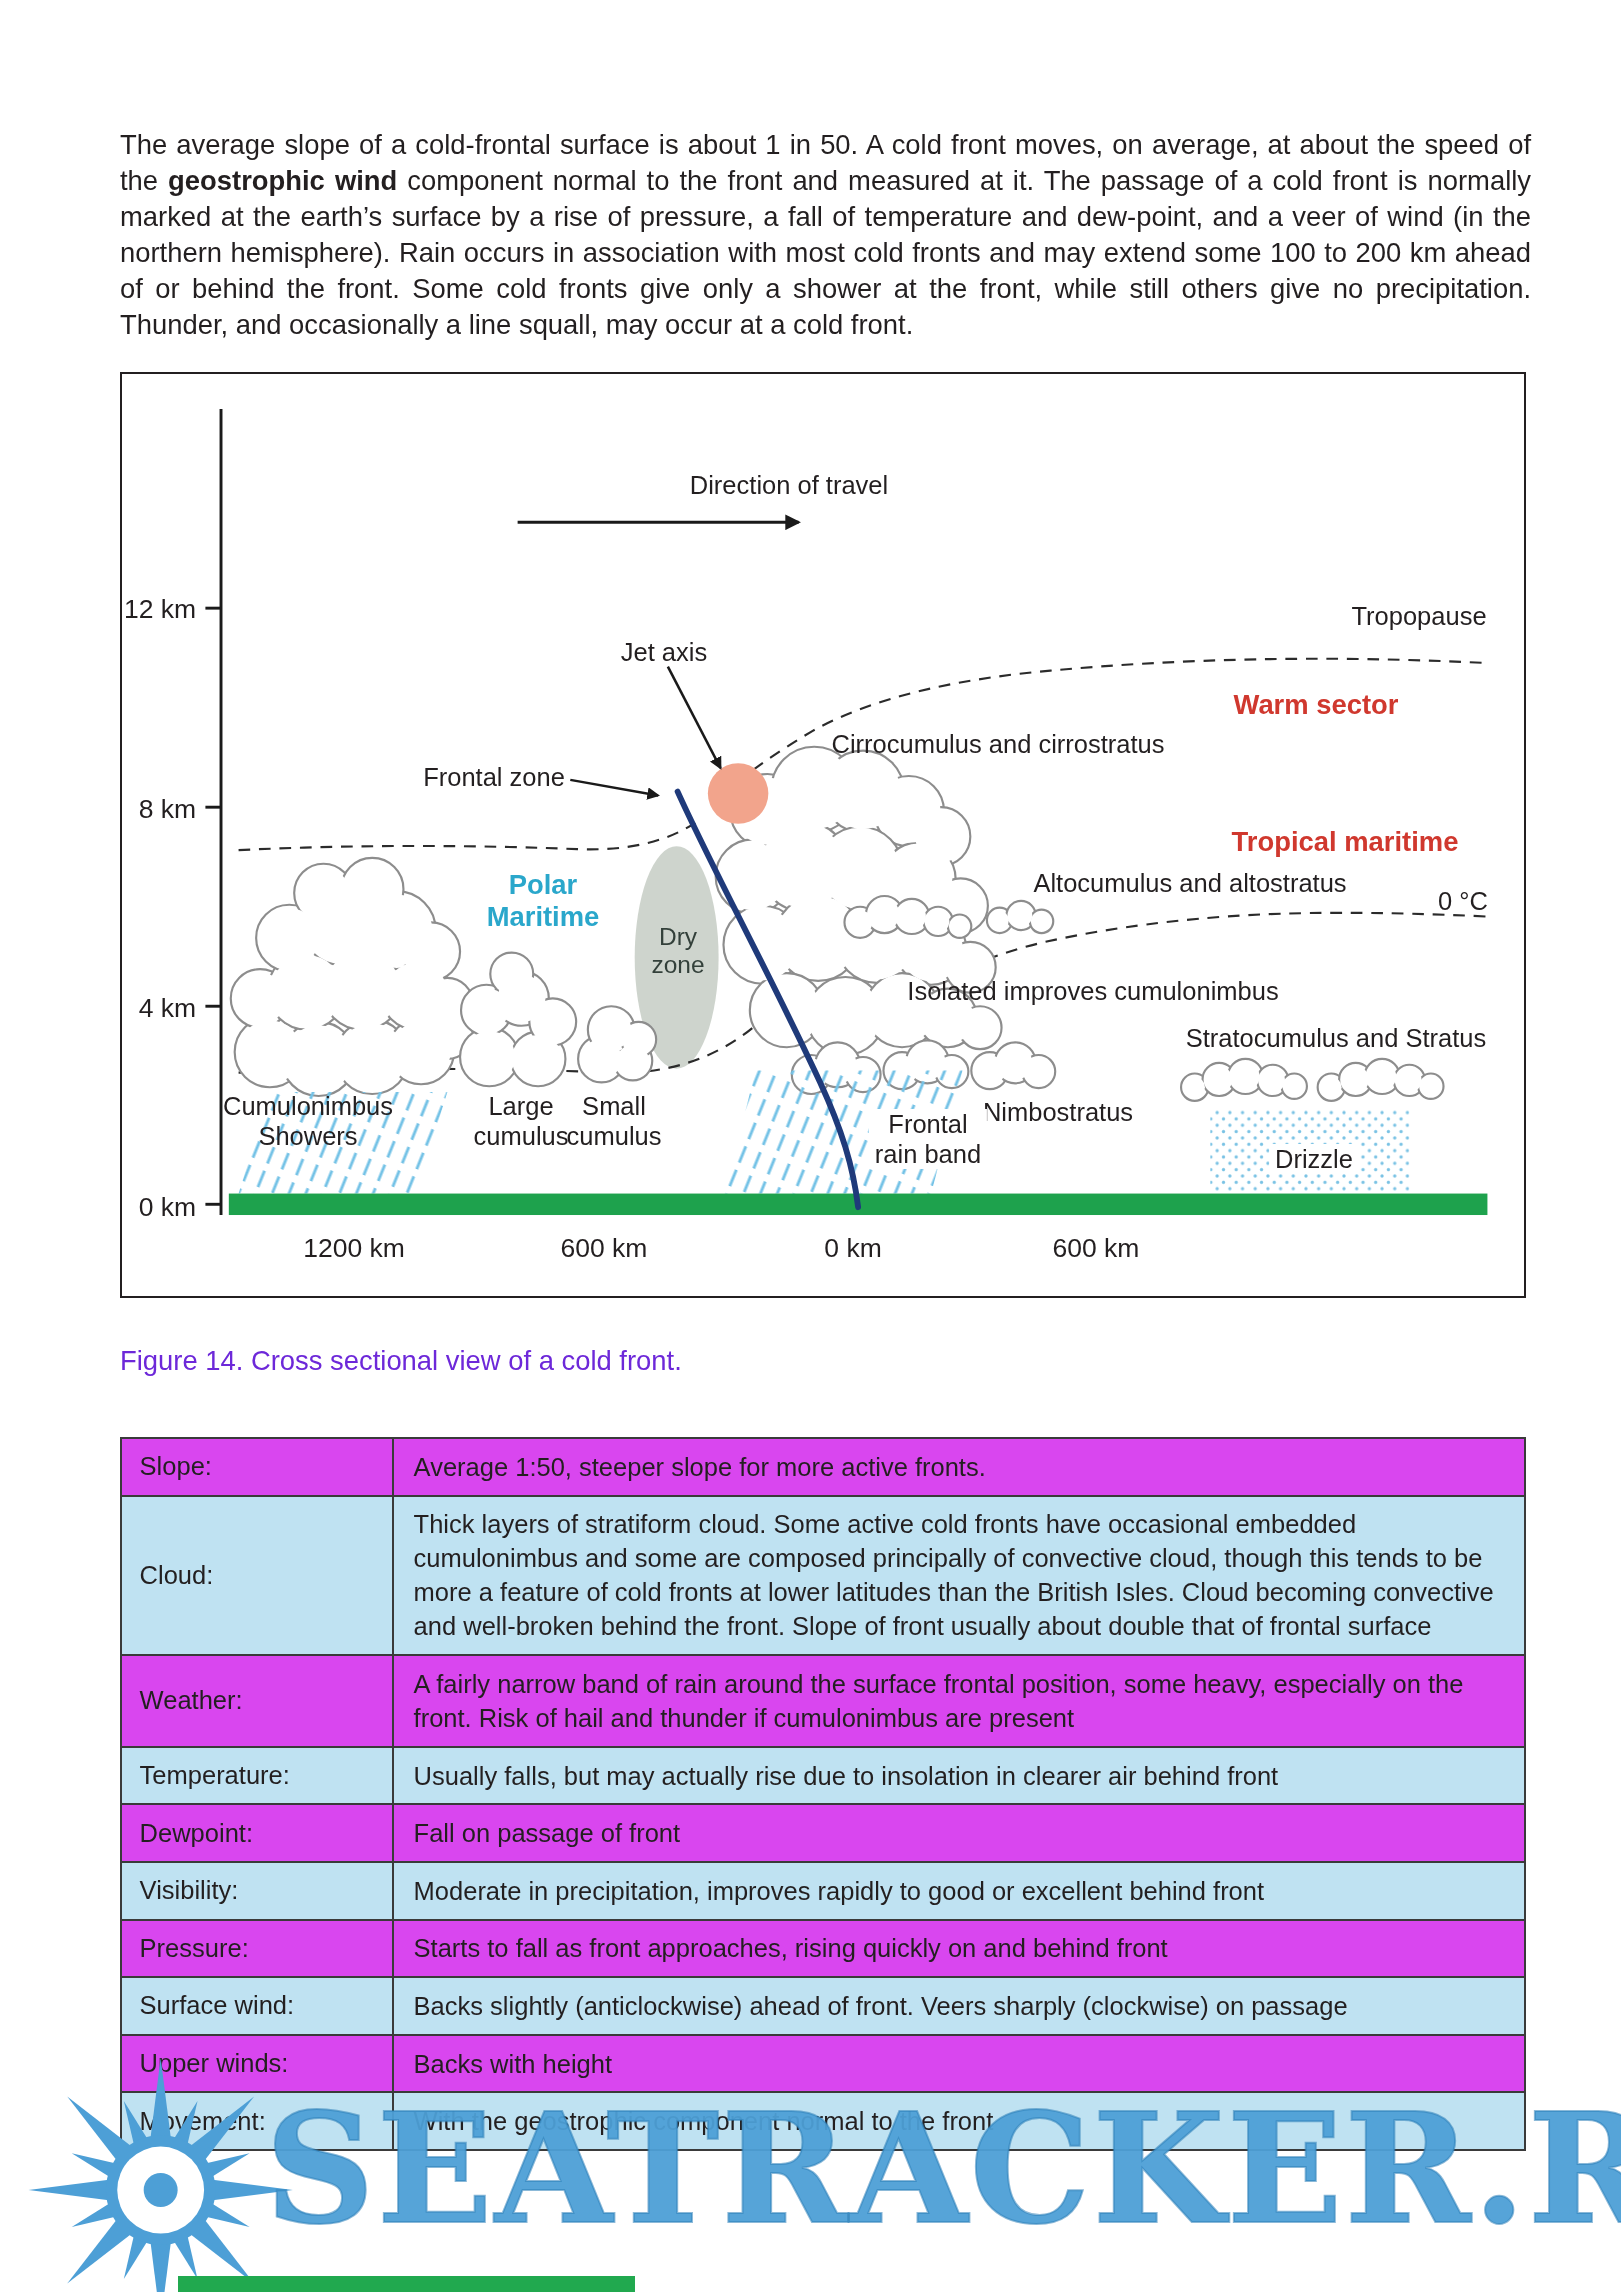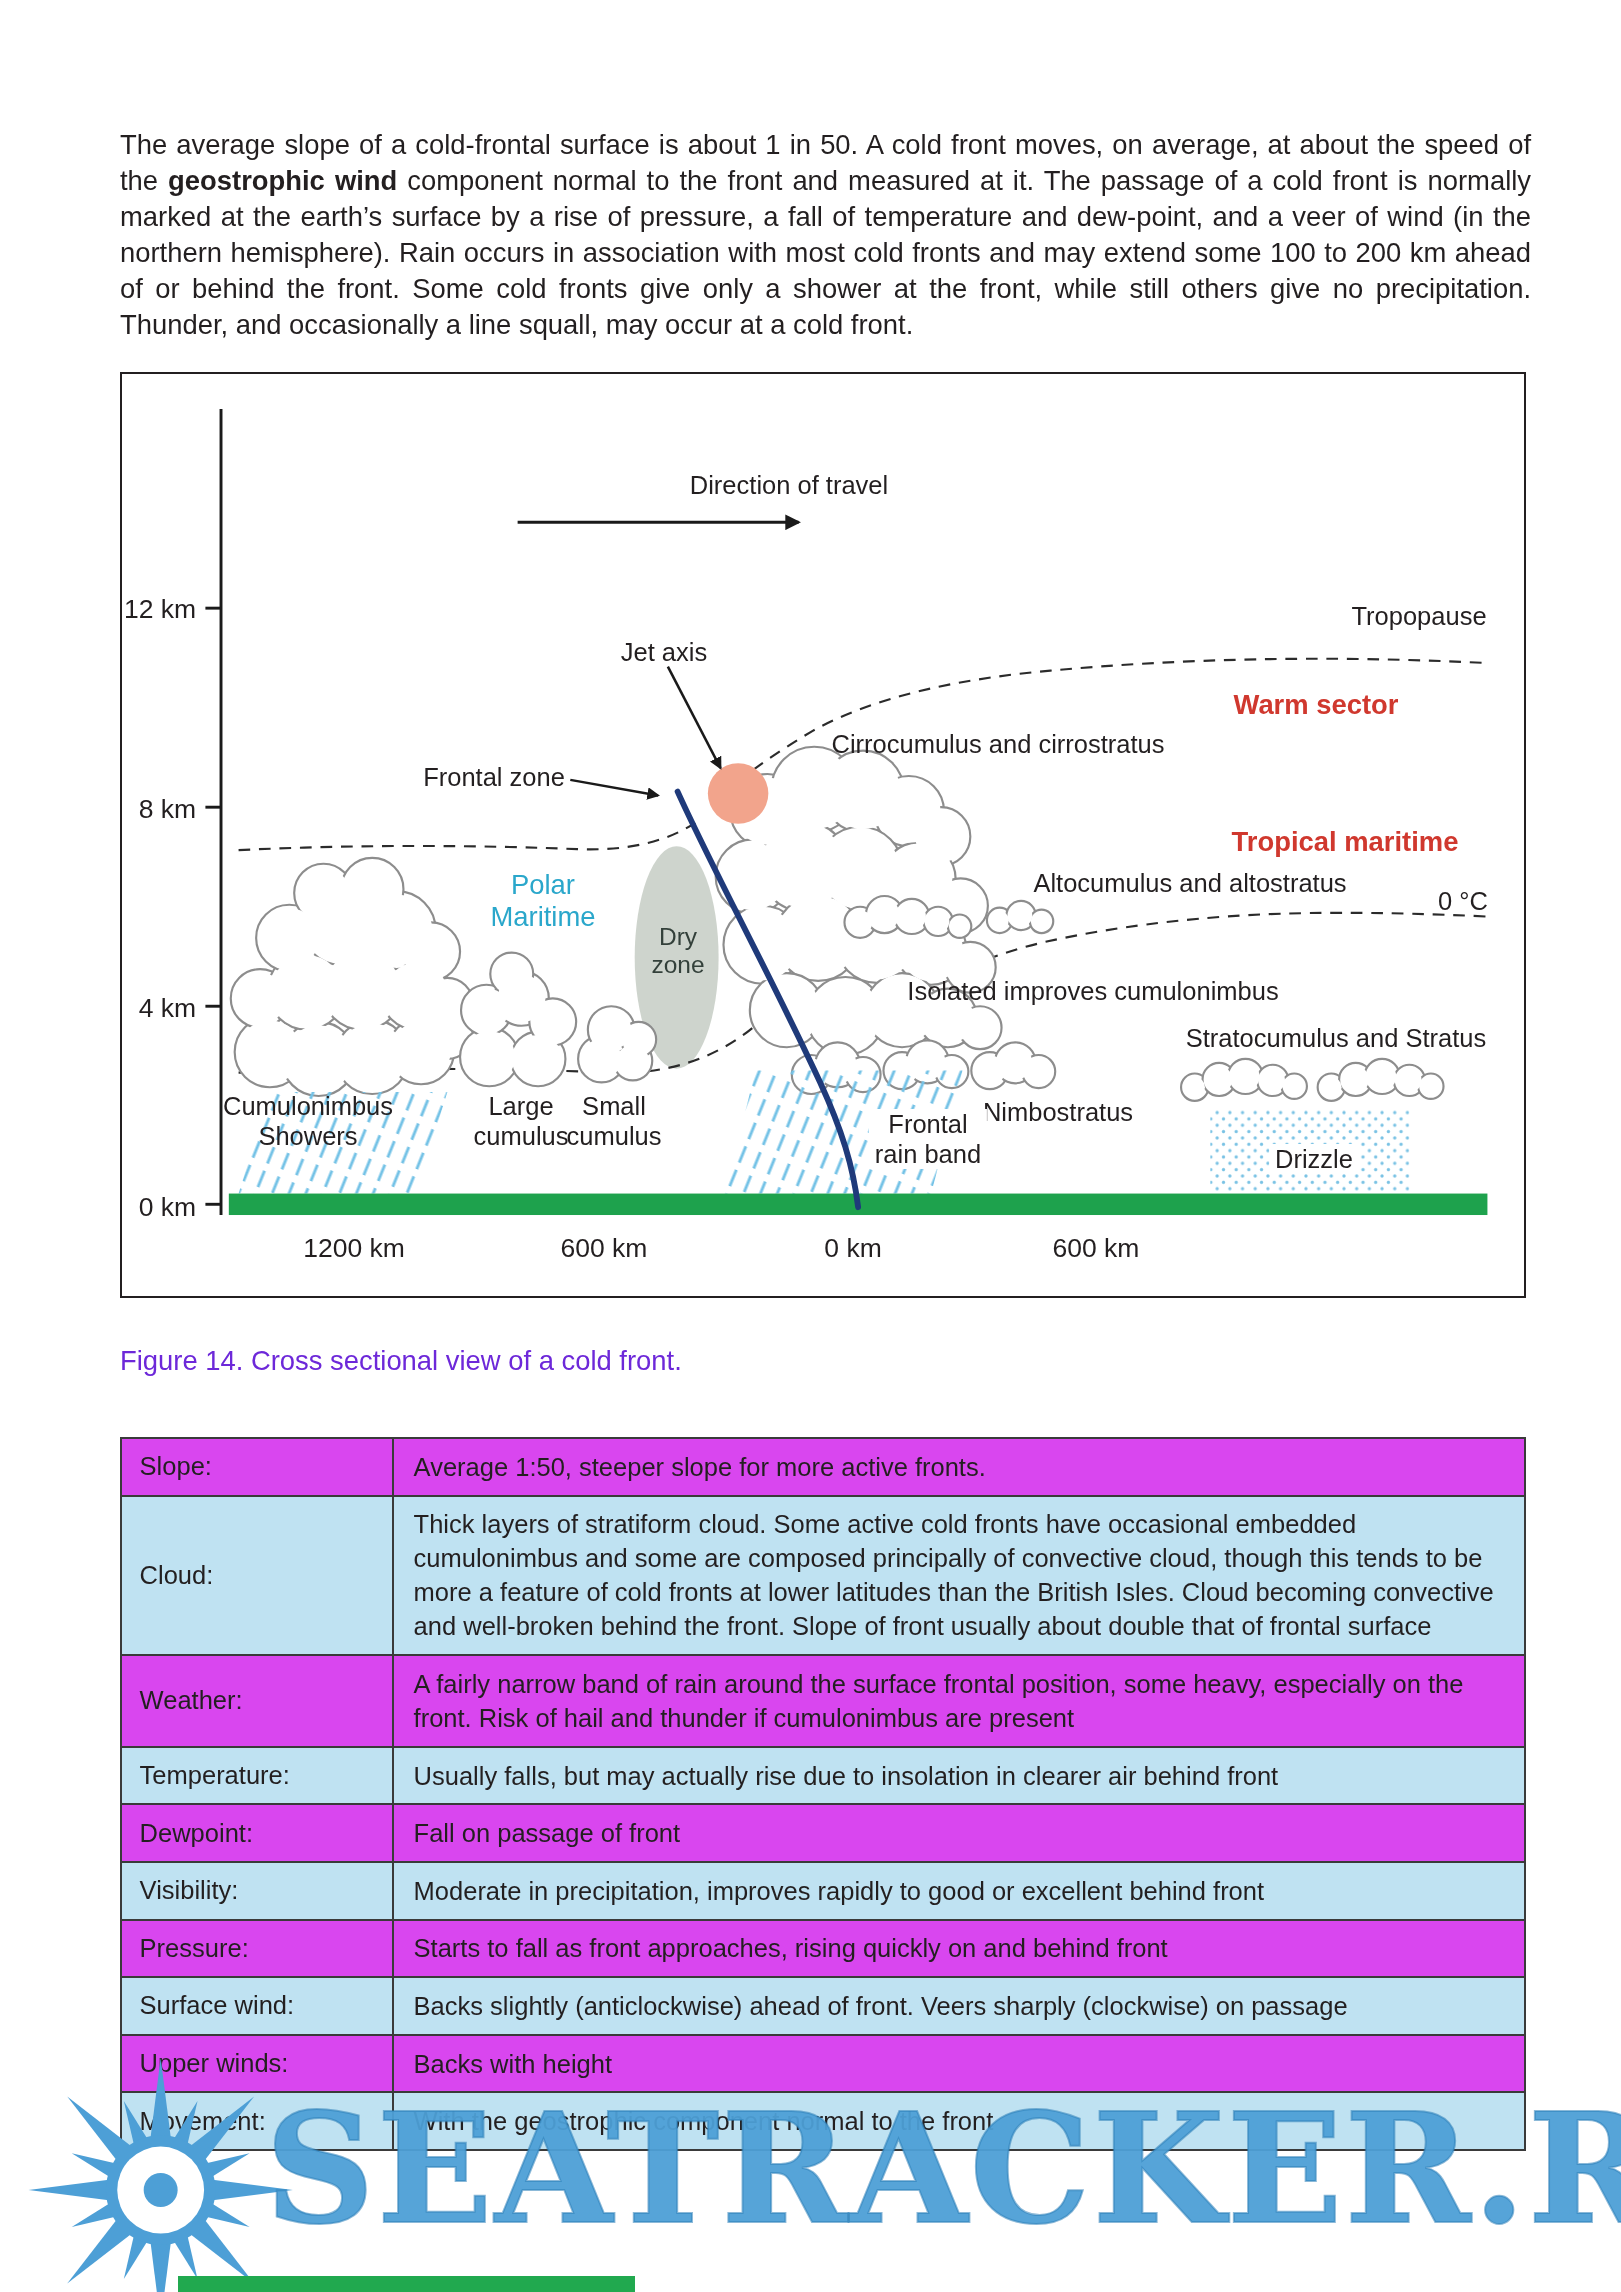--- a/index.html
+++ b/index.html
@@ -8,21 +8,21 @@
   
   .intro{position:absolute;left:120px;top:100px;width:1411px;font-size:27.4px;line-height:36px;
          text-align:justify;color:#231f20;}
   
   .figure{position:absolute;left:120px;top:372px;width:1406px;height:926px;
           border:2px solid #231f20;box-sizing:border-box;}
   .figure svg.diagram{position:absolute;left:0;top:0;width:100%;height:100%;}
   .flabel{position:absolute;transform:translateX(-50%);text-align:center;font-size:25.5px;
           line-height:30px;color:#231f20;white-space:nowrap;}
   .red{color:#d0382e;font-weight:bold;font-size:27.4px;}
-  .cyan{color:#2aa7cb;font-weight:normal;font-size:27.4px;line-height:32px;text-align:center;}
+  .cyan{color:#2aa7cb;font-weight:bold;font-size:27.4px;line-height:32px;text-align:center;}
   .bgwhite{background:#ffffff;padding:0 5.9px;}
   .axis-label{position:absolute;width:80px;text-align:right;font-size:26.5px;color:#231f20;}
   .xaxis-label{position:absolute;transform:translateX(-50%);font-size:26.5px;color:#231f20;white-space:nowrap;}
   .dryzone-label{position:absolute;transform:translateX(-50%);text-align:center;font-size:24.5px;
           line-height:28px;color:#33403a;}
   
   .caption{position:absolute;left:120px;top:1345px;font-size:27.4px;color:#6d28d9;}
   
   .info-table{position:absolute;left:120px;top:1437px;width:1406px;border:2px solid #3a3a3a;
               box-sizing:border-box;}

